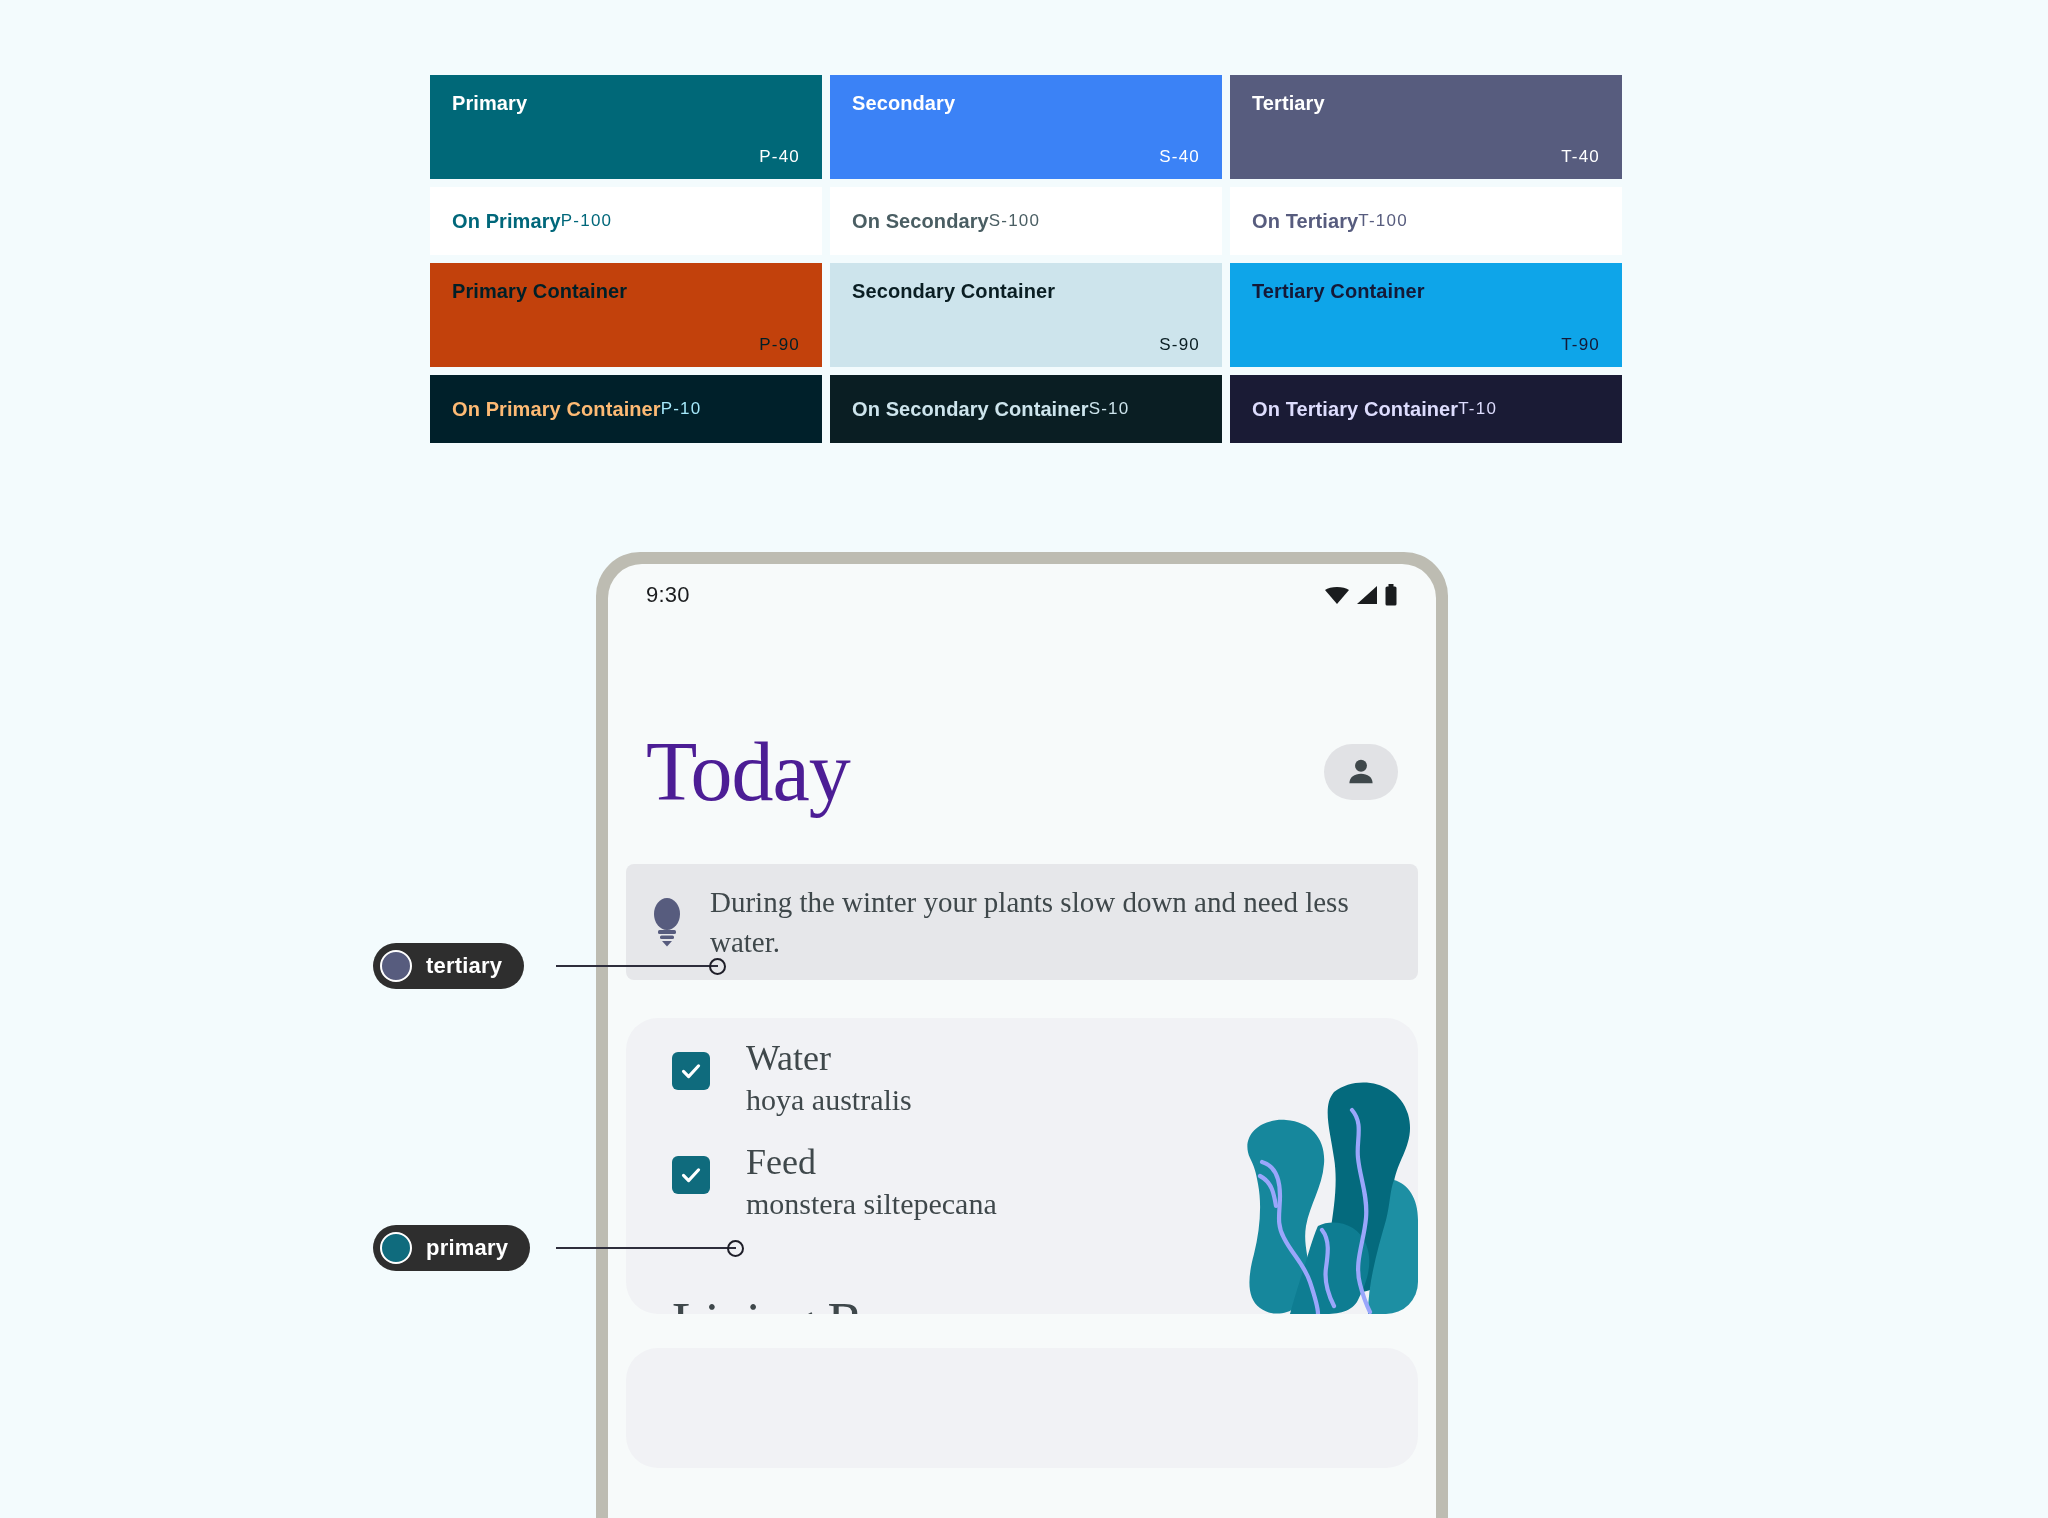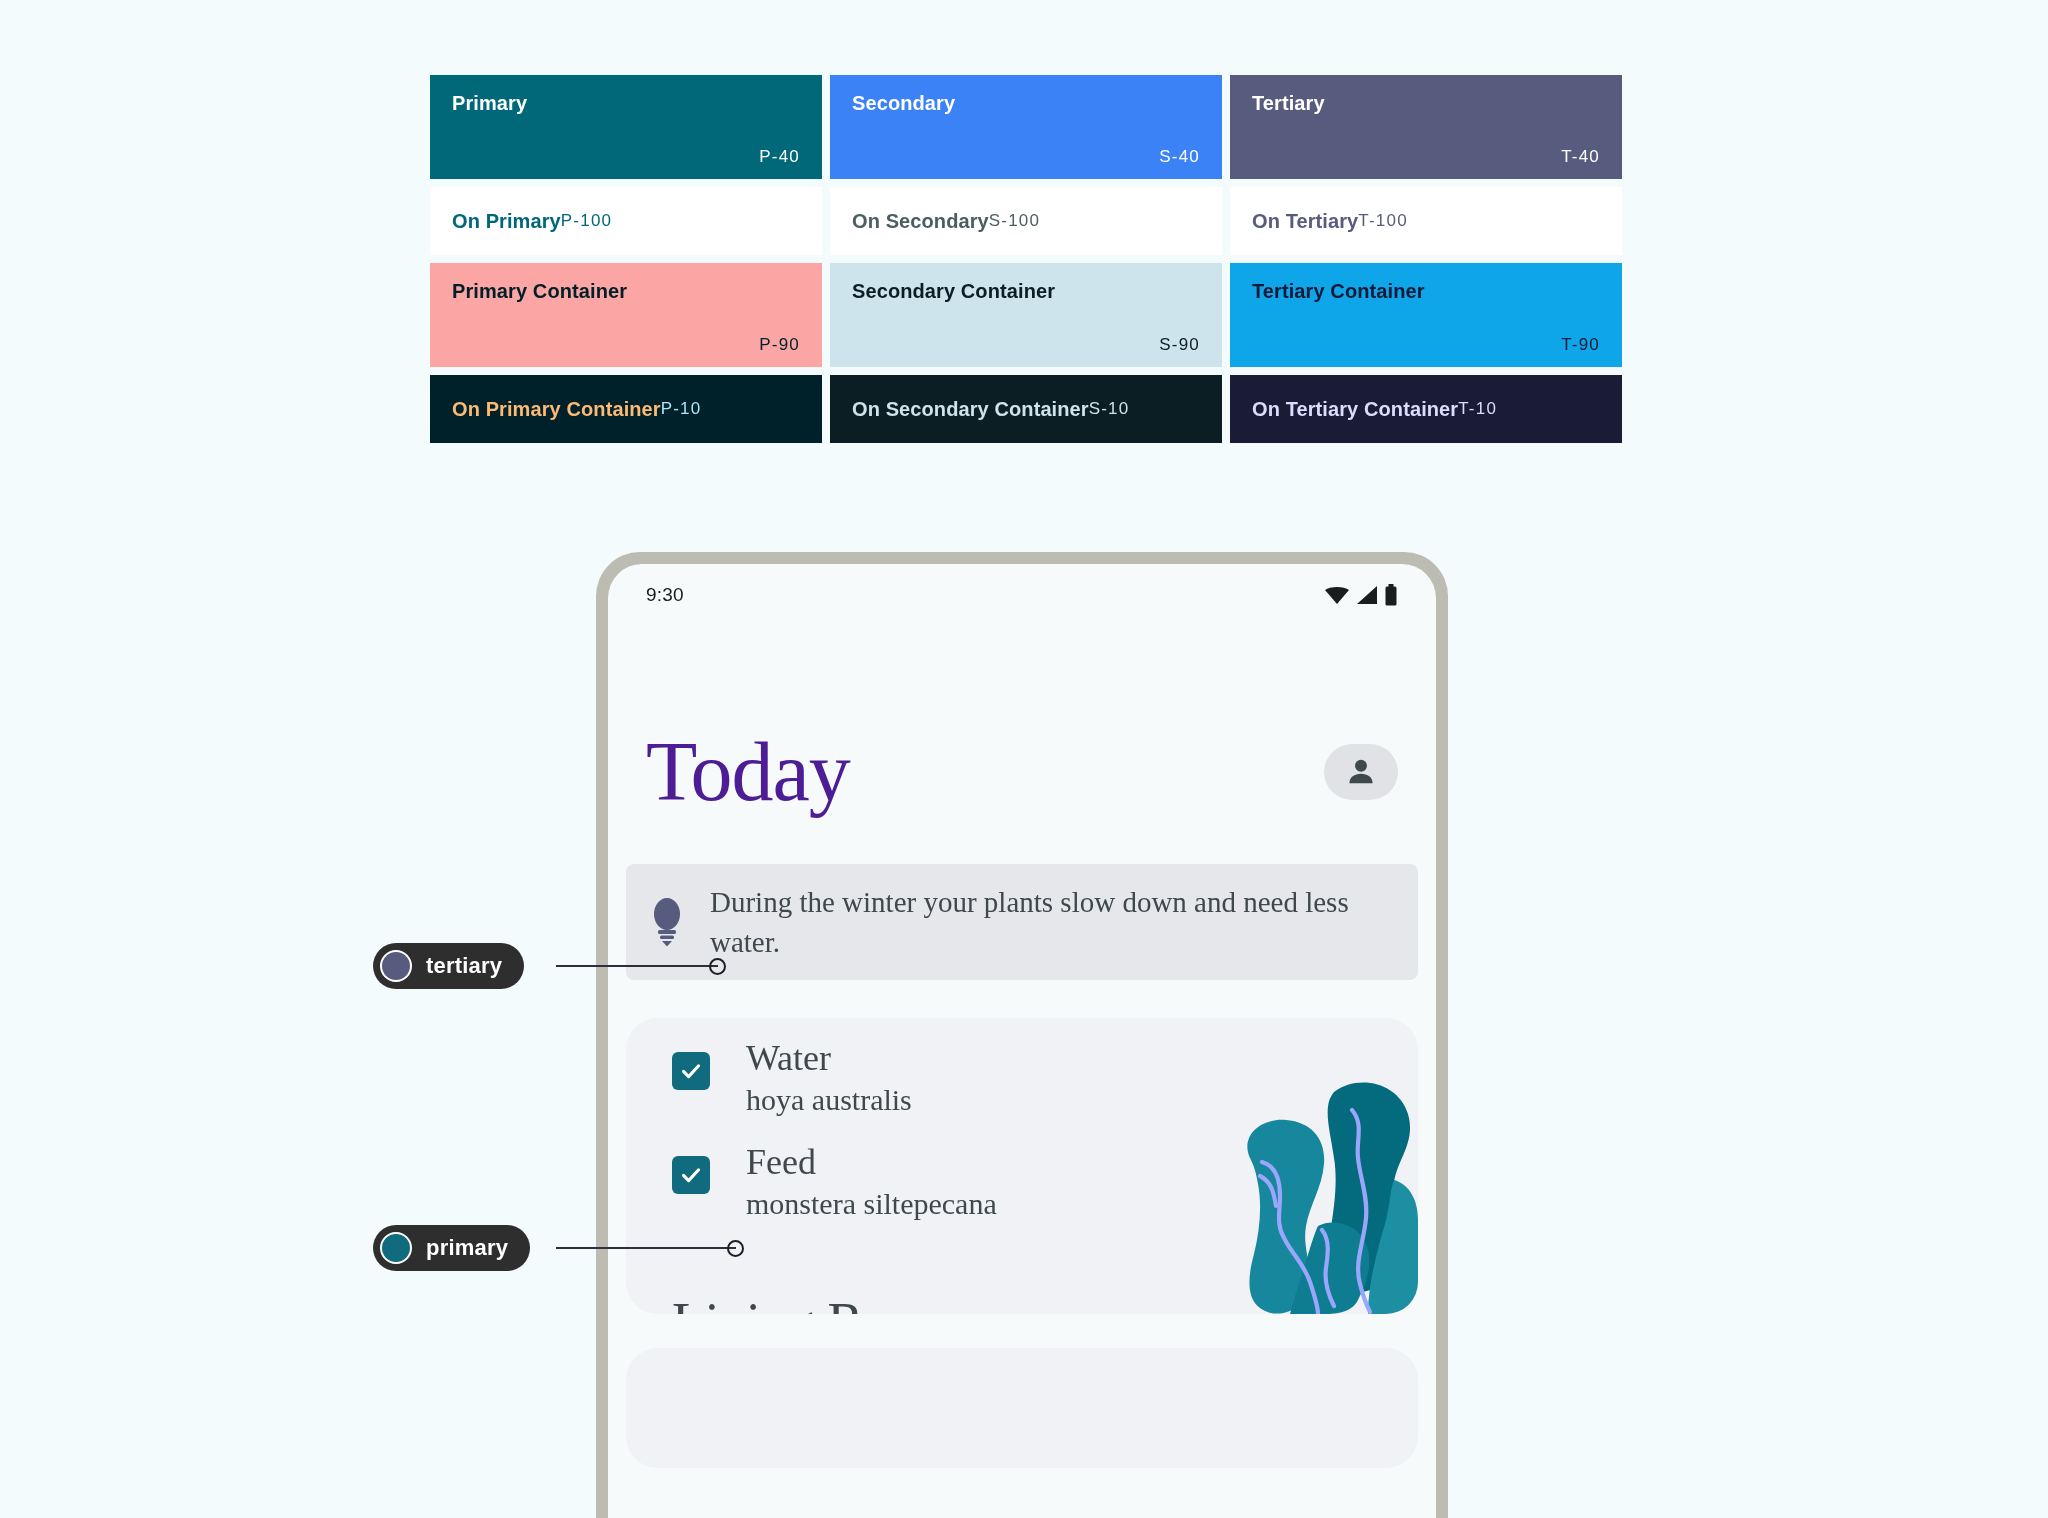--- a/index.html
+++ b/index.html
@@ -81,21 +81,21 @@
 
   
   #status-bar {
     height: 62px;
     padding: 0 38px 0 38px;
     display: flex;
     align-items: center;
     justify-content: space-between;
   }
   #status-time {
-    font-size: 19px;
+    font-size: 22px;
     font-weight: 400;
     color: #1A1C1E;
     letter-spacing: 0.2px;
   }
   #status-icons {
     display: flex;
     align-items: center;
     gap: 5px;
   }
 
@@ -262,21 +262,21 @@
 
   <div class="swatch-col">
     <div class="swatch-tile tall" style="background:#006878">
       <div class="swatch-name" style="color:#FFFFFF">Primary</div>
       <div class="swatch-token" style="color:#FFFFFF">P-40</div>
     </div>
     <div class="swatch-tile short" style="background:#FFFFFF">
       <div class="swatch-name" style="color:#00677A">On Primary</div>
       <div class="swatch-token" style="color:#00677A">P-100</div>
     </div>
-    <div class="swatch-tile tall" style="background:#fca5a5">
+    <div class="swatch-tile tall" style="background:#c2410c">
       <div class="swatch-name" style="color:#001F27">Primary Container</div>
       <div class="swatch-token" style="color:#001F27">P-90</div>
     </div>
     <div class="swatch-tile short" style="background:#00202A">
       <div class="swatch-name" style="color:#fdba74">On Primary Container</div>
       <div class="swatch-token" style="color:#A5E9FB">P-10</div>
     </div>
   </div>
 
   <div class="swatch-col">

